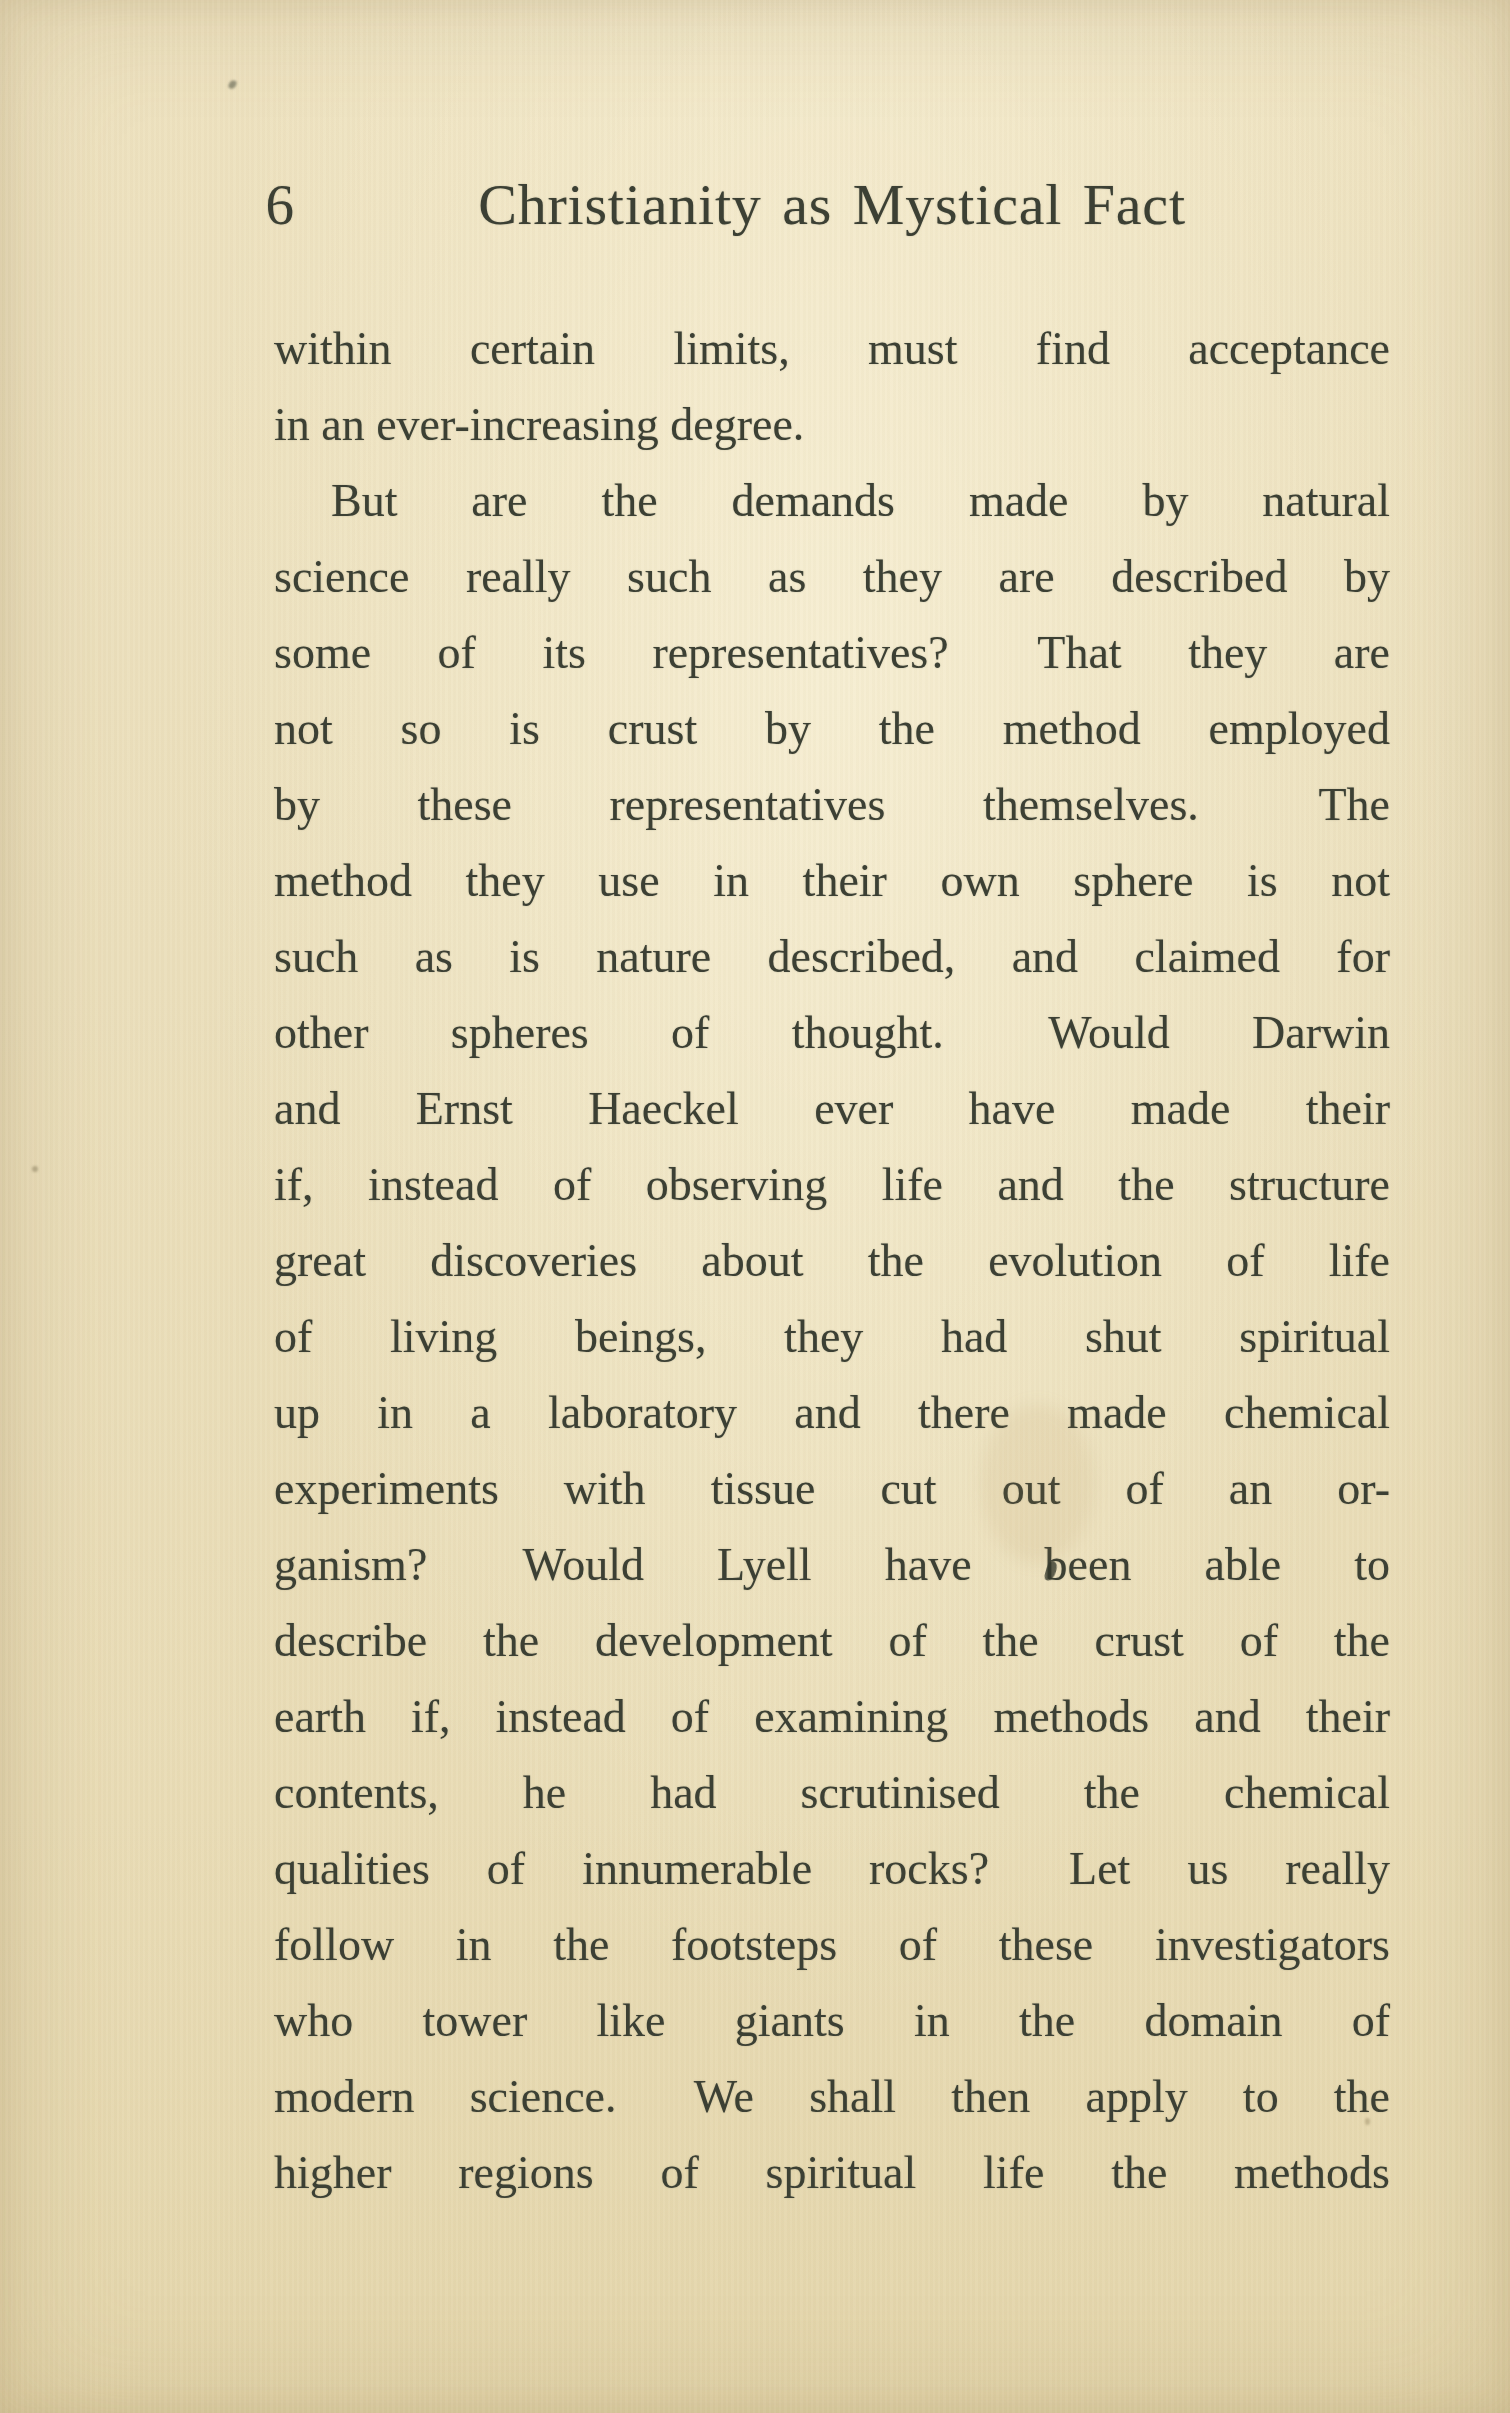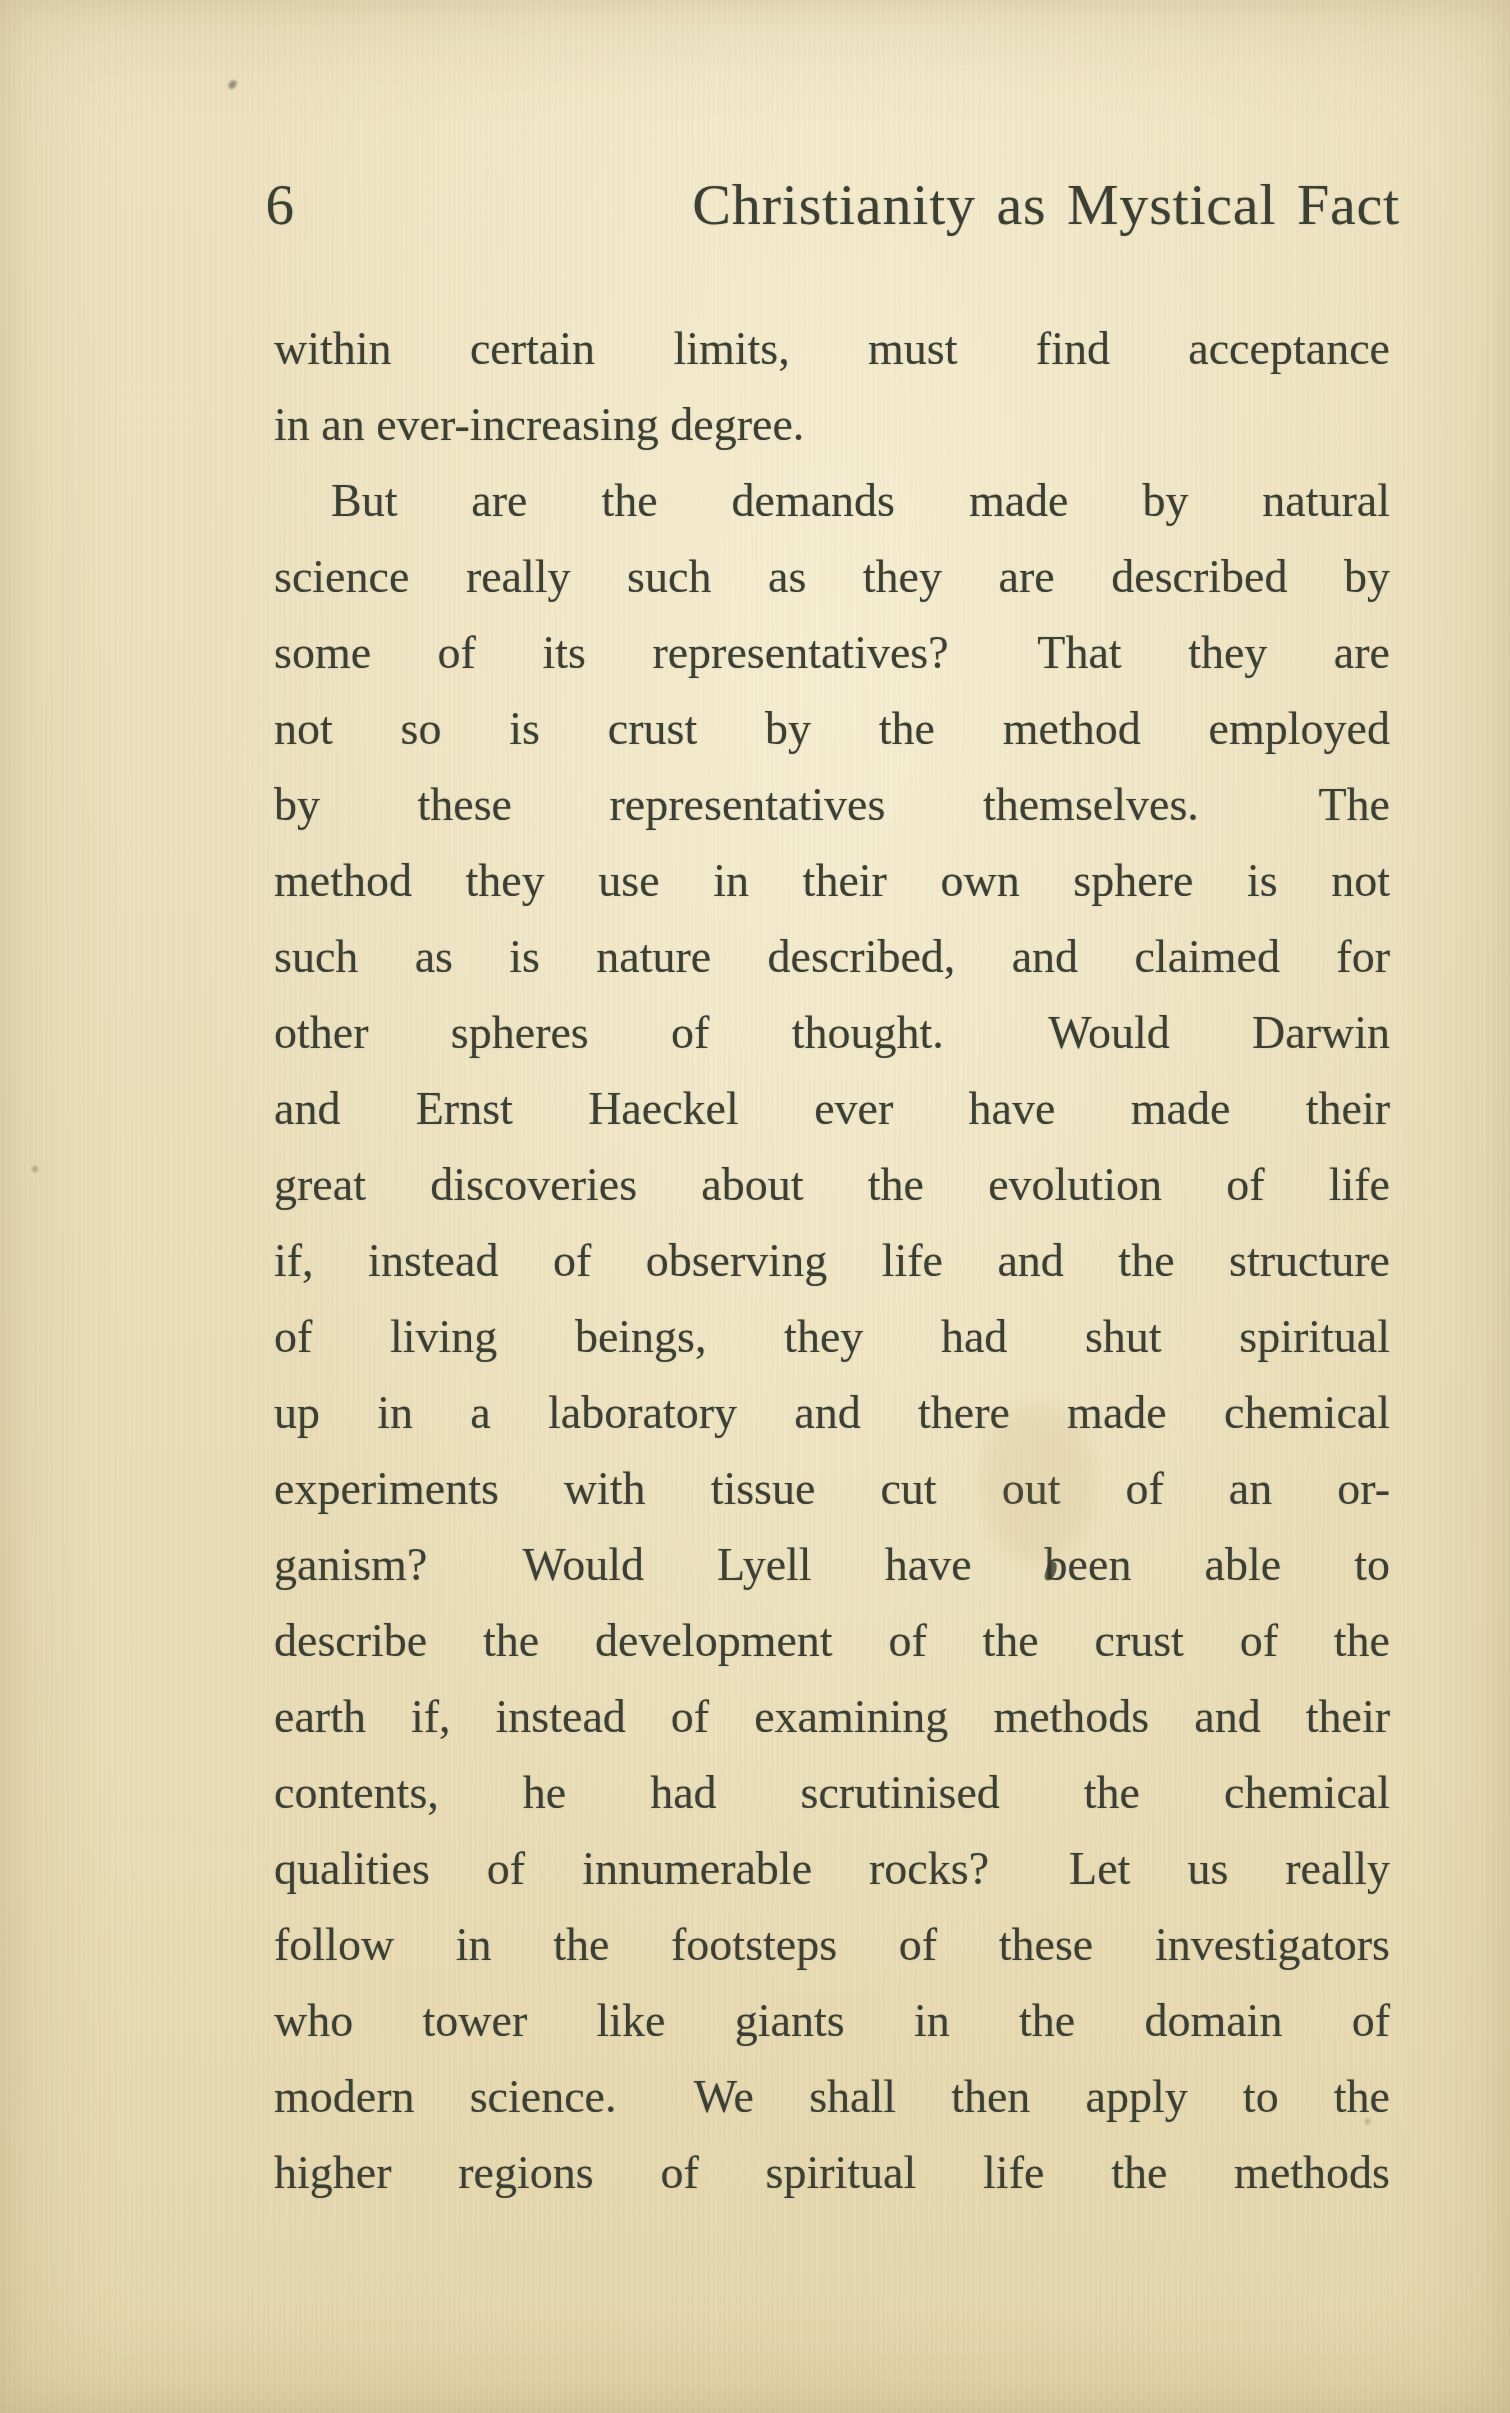--- a/index.html
+++ b/index.html
@@ -43,21 +43,21 @@
   .page-number {
     position: absolute;
     left: 1.5px;
     top: 6px;
     font-size: 57px;
     line-height: 60px;
     text-shadow: 0 0 1.5px rgba(60,64,52,0.35);
   }
   .running-title {
     display: block;
-    text-align: right;
+    text-align: center;
     font-size: 58px;
     line-height: 72px;
     letter-spacing: 0.8px;
     word-spacing: 5.3px;
     white-space: pre;
     text-shadow: 0 0 1.5px rgba(60,64,52,0.35);
   }
 
   .body-text {
     position: absolute;
@@ -128,22 +128,22 @@
     <p class="line end-paragraph">in an ever-increasing degree.</p>
     <p class="line indent">But are the demands made by natural</p>
     <p class="line">science really such as they are described by</p>
     <p class="line">some of its representatives?  That they are</p>
     <p class="line">not so is crust by the method employed</p>
     <p class="line">by these representatives themselves.  The</p>
     <p class="line">method they use in their own sphere is not</p>
     <p class="line">such as is nature described, and claimed for</p>
     <p class="line">other spheres of thought.  Would Darwin</p>
     <p class="line">and Ernst Haeckel ever have made their</p>
+    <p class="line">if, instead of observing life and the structure</p>
     <p class="line">great discoveries about the evolution of life</p>
-    <p class="line">if, instead of observing life and the structure</p>
     <p class="line">of living beings, they had shut spiritual</p>
     <p class="line">up in a laboratory and there made chemical</p>
     <p class="line">experiments with tissue cut out of an or-</p>
     <p class="line">ganism?  Would Lyell have been able to</p>
     <p class="line">describe the development of the crust of the</p>
     <p class="line">earth if, instead of examining methods and their</p>
     <p class="line">contents, he had scrutinised the chemical</p>
     <p class="line">qualities of innumerable rocks?  Let us really</p>
     <p class="line">follow in the footsteps of these investigators</p>
     <p class="line">who tower like giants in the domain of</p>

